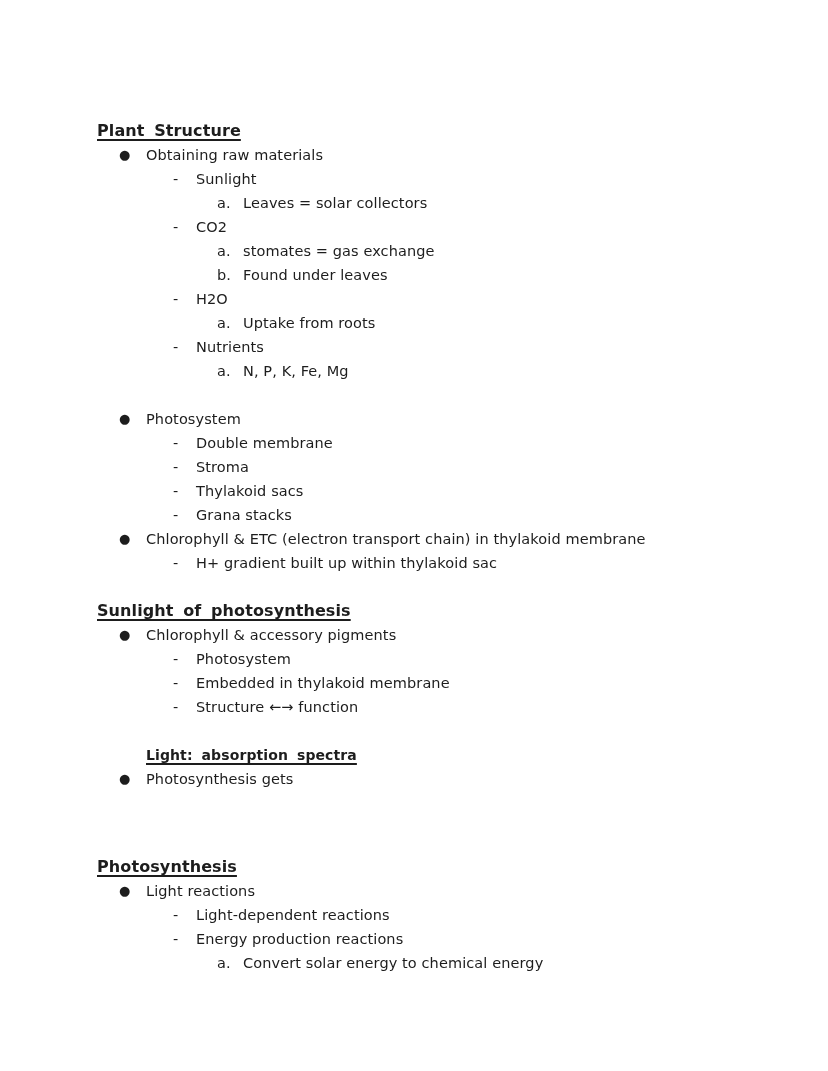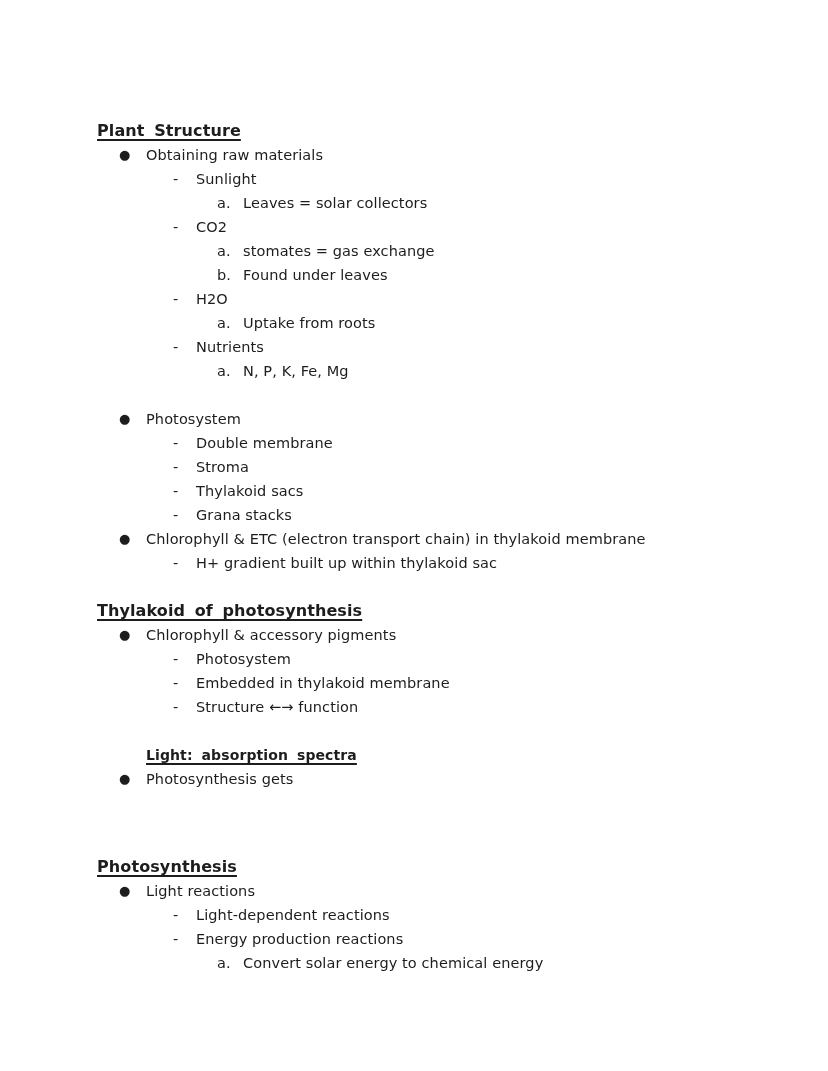--- a/index.html
+++ b/index.html
@@ -123,21 +123,21 @@
       </div>
       <div class="line bullet">
         <span class="marker">●</span>
         <span class="item-text">Chlorophyll &amp; ETC (electron transport chain) in thylakoid membrane</span>
       </div>
       <div class="line dash">
         <span class="marker">-</span>
         <span class="item-text">H+ gradient built up within thylakoid sac</span>
       </div>
       <div class="line heading" style="margin-top: 24px;">
-        <span class="heading-text">Thylakoid of photosynthesis</span>
+        <span class="heading-text">Sunlight of photosynthesis</span>
       </div>
       <div class="line bullet">
         <span class="marker">●</span>
         <span class="item-text">Chlorophyll &amp; accessory pigments</span>
       </div>
       <div class="line dash">
         <span class="marker">-</span>
         <span class="item-text">Photosystem</span>
       </div>
       <div class="line dash">

